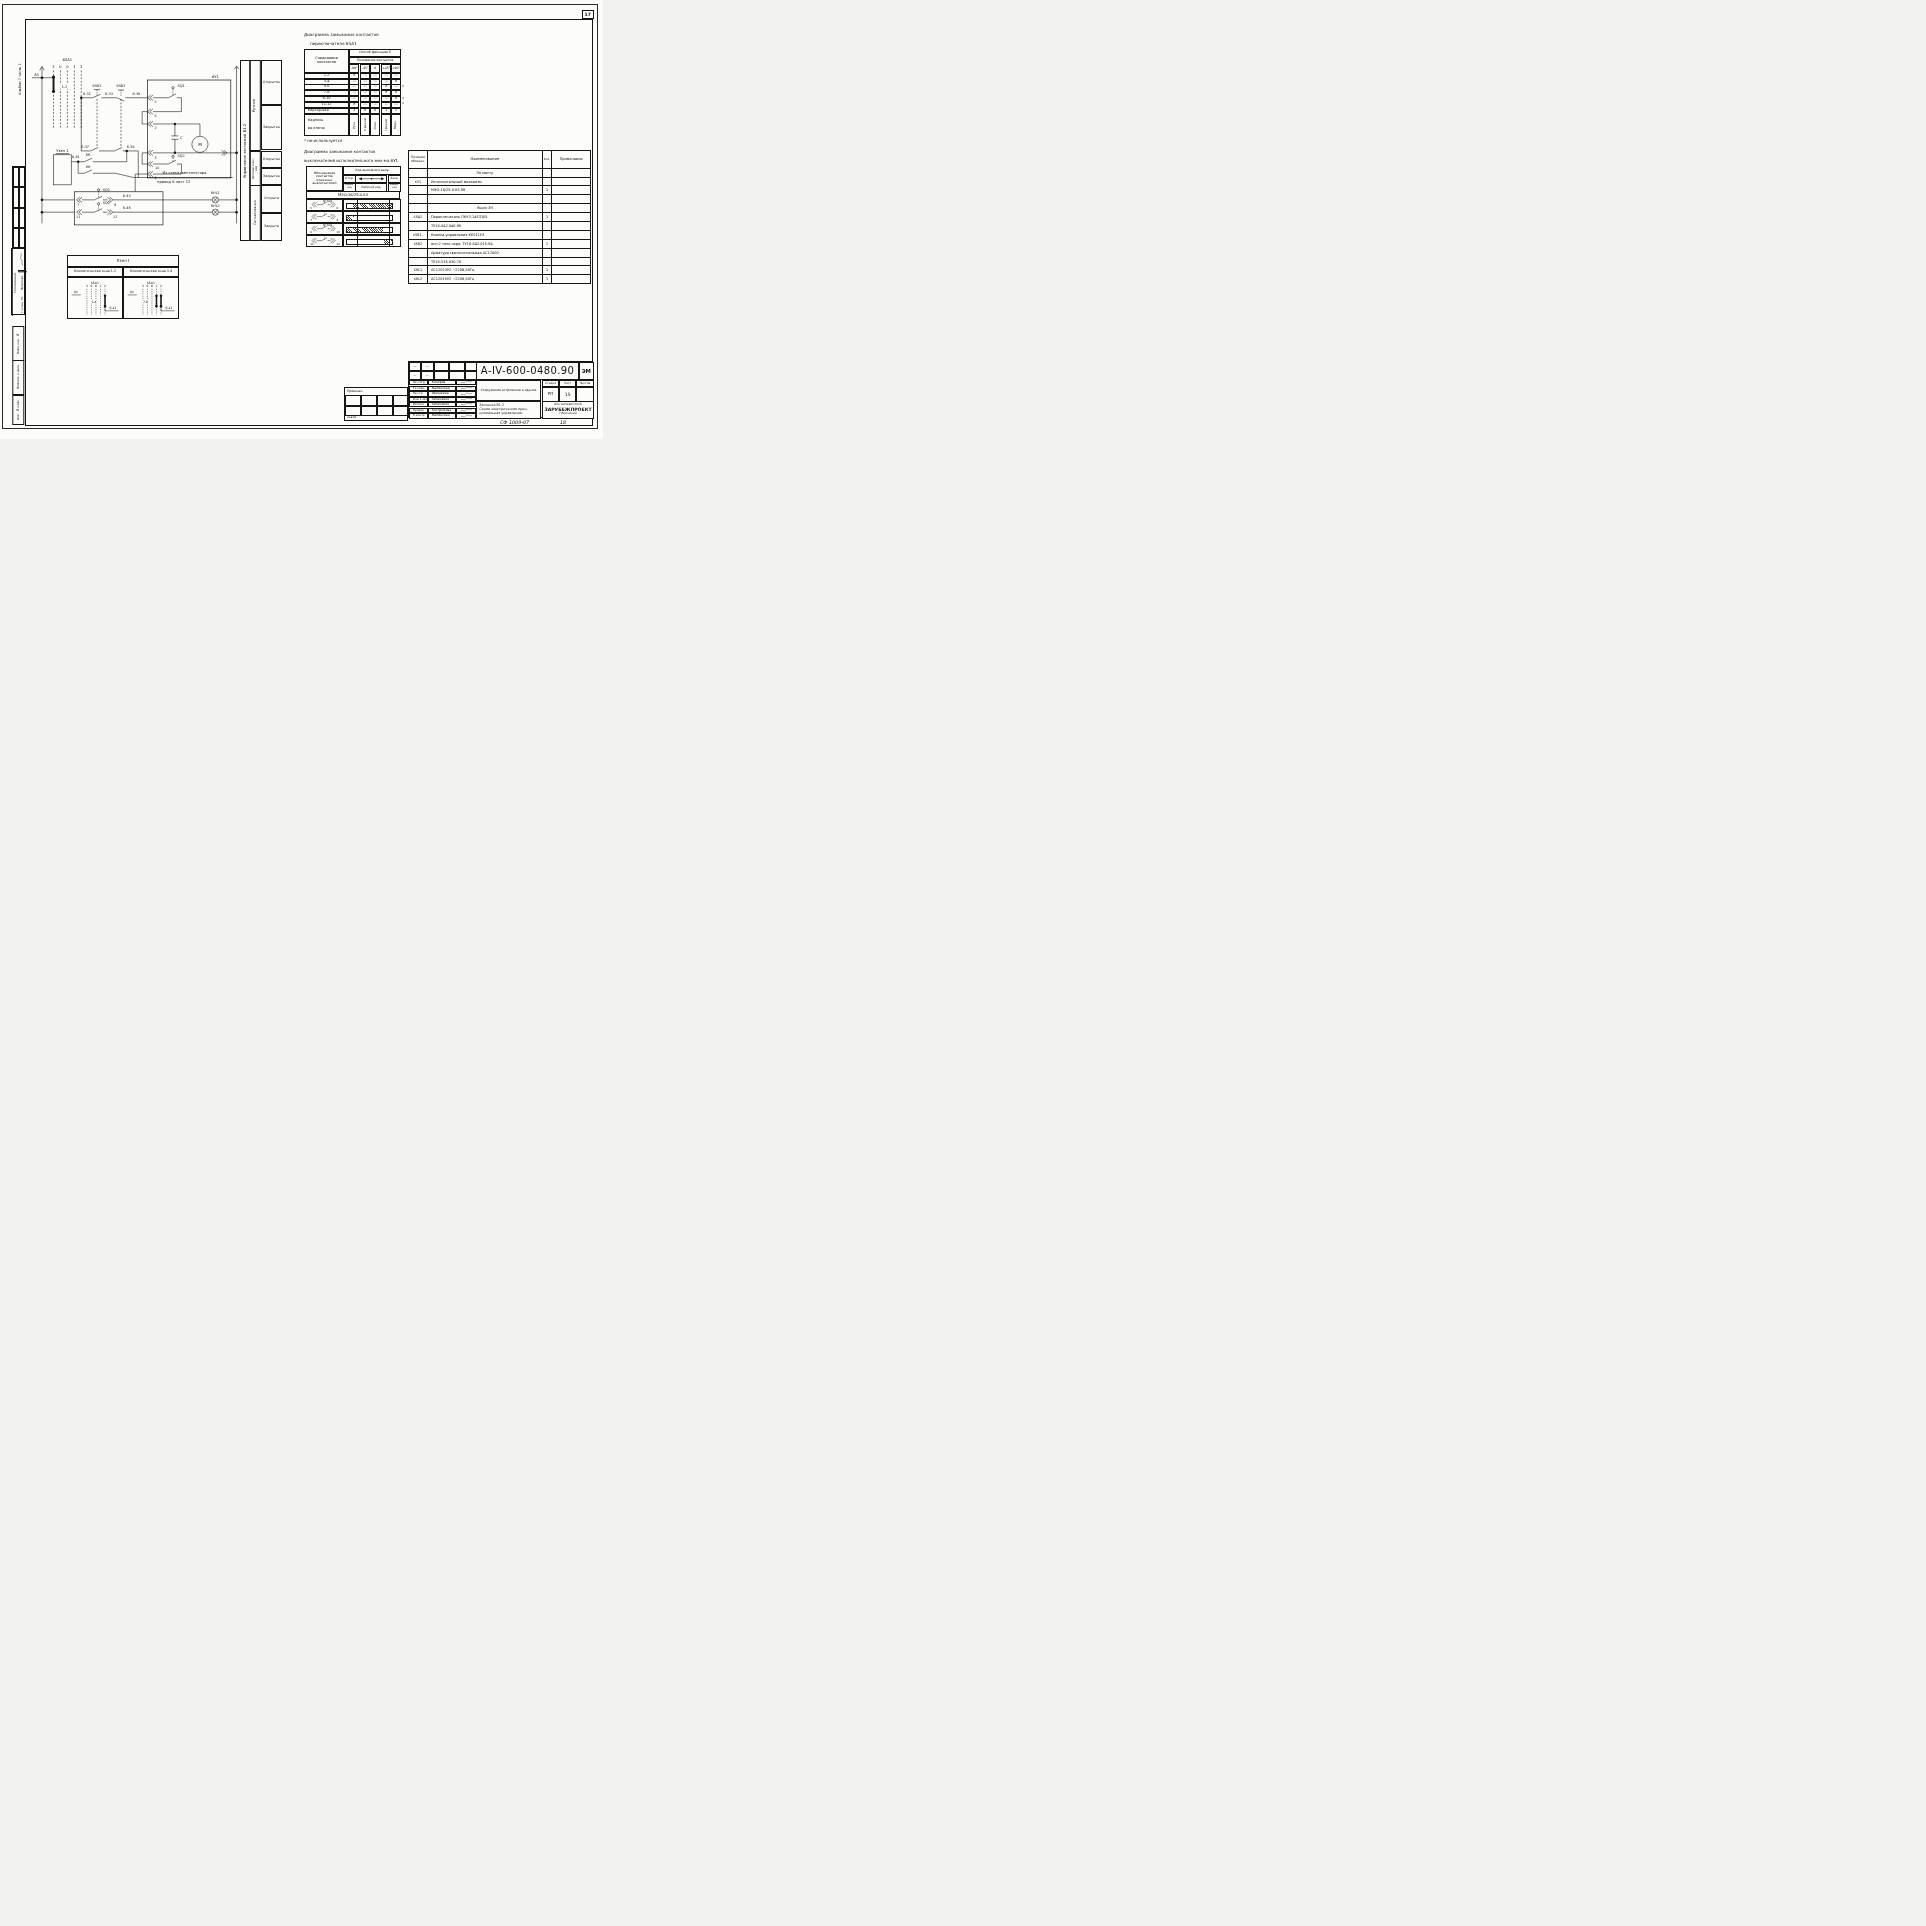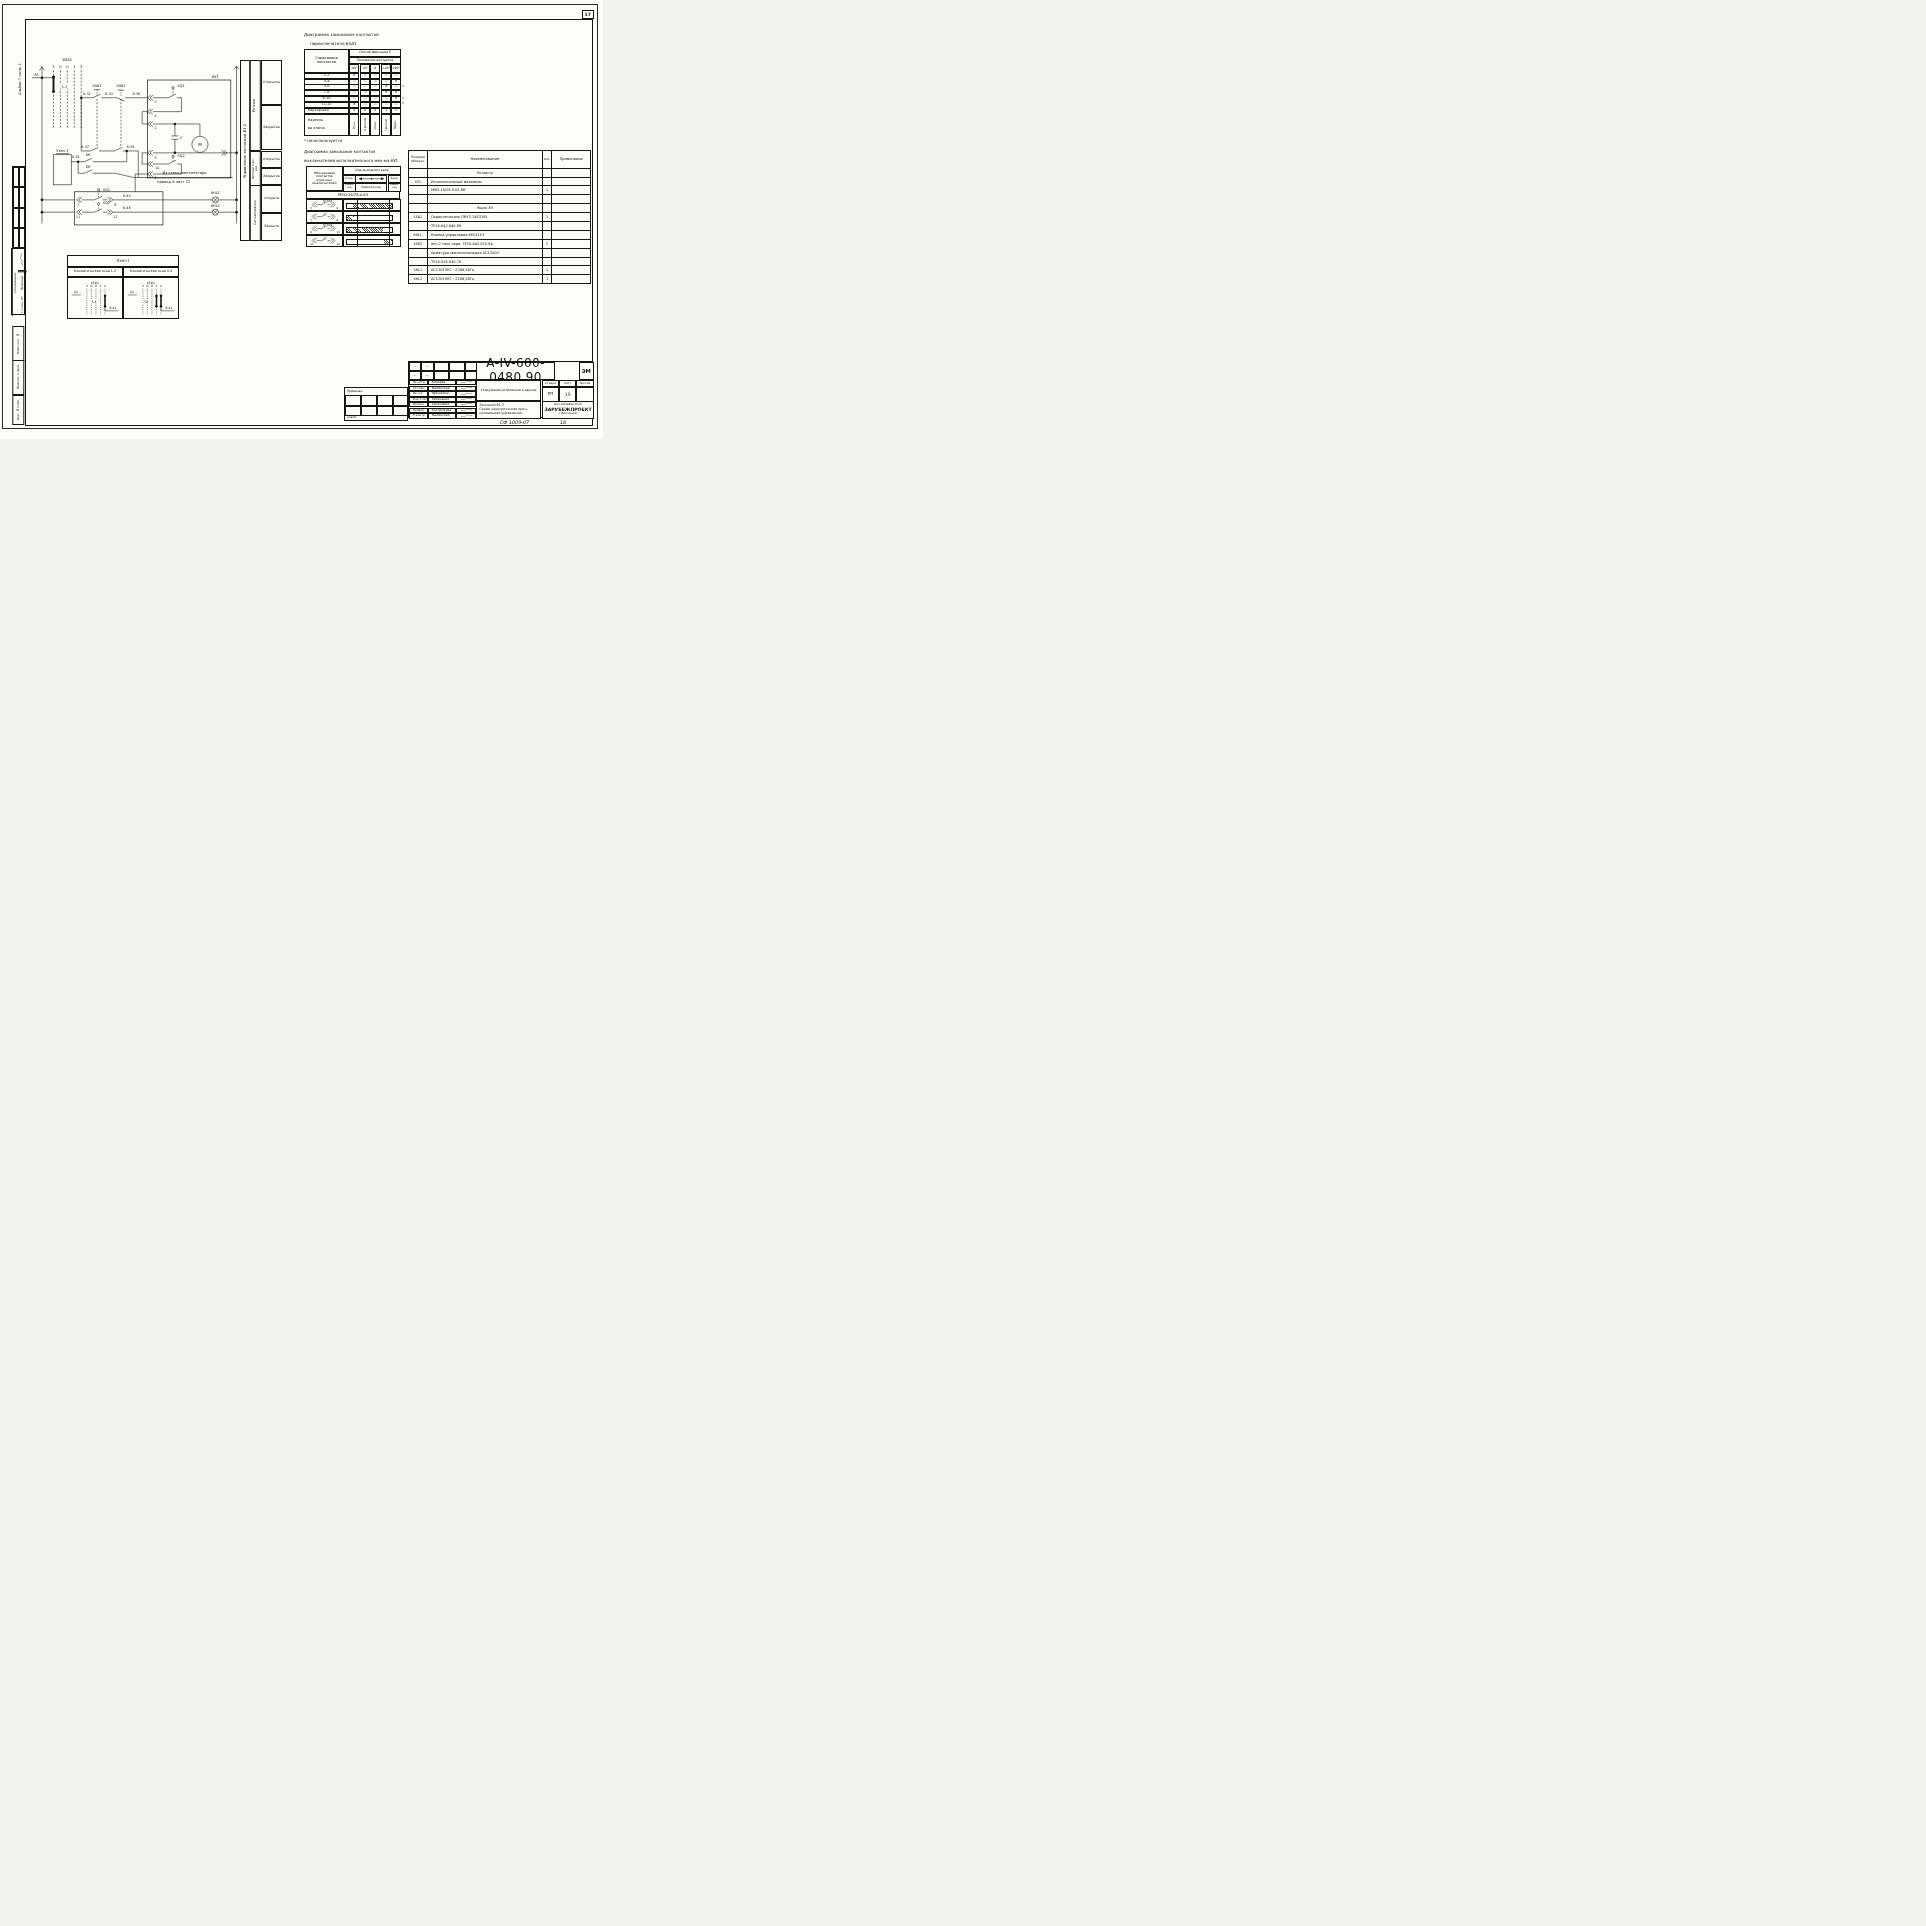--- a/index.html
+++ b/index.html
@@ -619,21 +619,21 @@
     <div class="cell" style="left:11.6px;top:0;width:13px;height:8.9px;font-size:3.1px;">—</div>
     <div class="cell" style="left:25px;top:0;width:15.4px;height:8.9px;"></div>
     <div class="cell" style="left:40px;top:0;width:16px;height:8.9px;"></div>
     <div class="cell" style="left:56px;top:0;width:11.6px;height:8.9px;"></div>
     <div class="cell" style="left:0;top:8.9px;width:11.6px;height:8.9px;font-size:3.1px;">—</div>
     <div class="cell" style="left:11.6px;top:8.9px;width:13px;height:8.9px;font-size:3.1px;">—</div>
     <div class="cell" style="left:25px;top:8.9px;width:15.4px;height:8.9px;"></div>
     <div class="cell" style="left:40px;top:8.9px;width:16px;height:8.9px;"></div>
     <div class="cell" style="left:56px;top:8.9px;width:11.6px;height:8.9px;"></div>
 
-    <div class="cell" style="left:67px;top:0;width:79px;height:17.7px;font-size:12px;letter-spacing:0.4px;text-align:center;">А-IV-600-0480.90</div>
+    <div class="cell" style="left:67px;top:0;width:103px;height:17.7px;font-size:10px;letter-spacing:0.4px;text-align:center;">А-IV-600-0480.90</div>
     <div class="cell" style="left:170px;top:0;width:14.6px;height:17.7px;font-size:5.4px;font-weight:bold;">ЭМ</div>
 
     <div class="cell left" style="left:0;top:17.7px;width:19px;height:5.8px;font-size:2.9px;">Нач.отд</div>
     <div class="cell left" style="left:19px;top:17.7px;width:28px;height:5.8px;font-size:3.1px;">Конорев</div>
     <div class="cell" style="left:47px;top:17.7px;width:20.4px;height:5.8px;">
         <svg width="14.6" height="4.6" viewBox="0 0 40 14">
           <path d="M2 10 C8 2 12 13 18 6 S30 9 38 4" fill="none" stroke="#141414" stroke-width="1.1"></path>
         </svg>
       </div>
     <div class="cell left" style="left:0;top:23.5px;width:19px;height:5.8px;font-size:2.9px;">Гл.спец</div>

